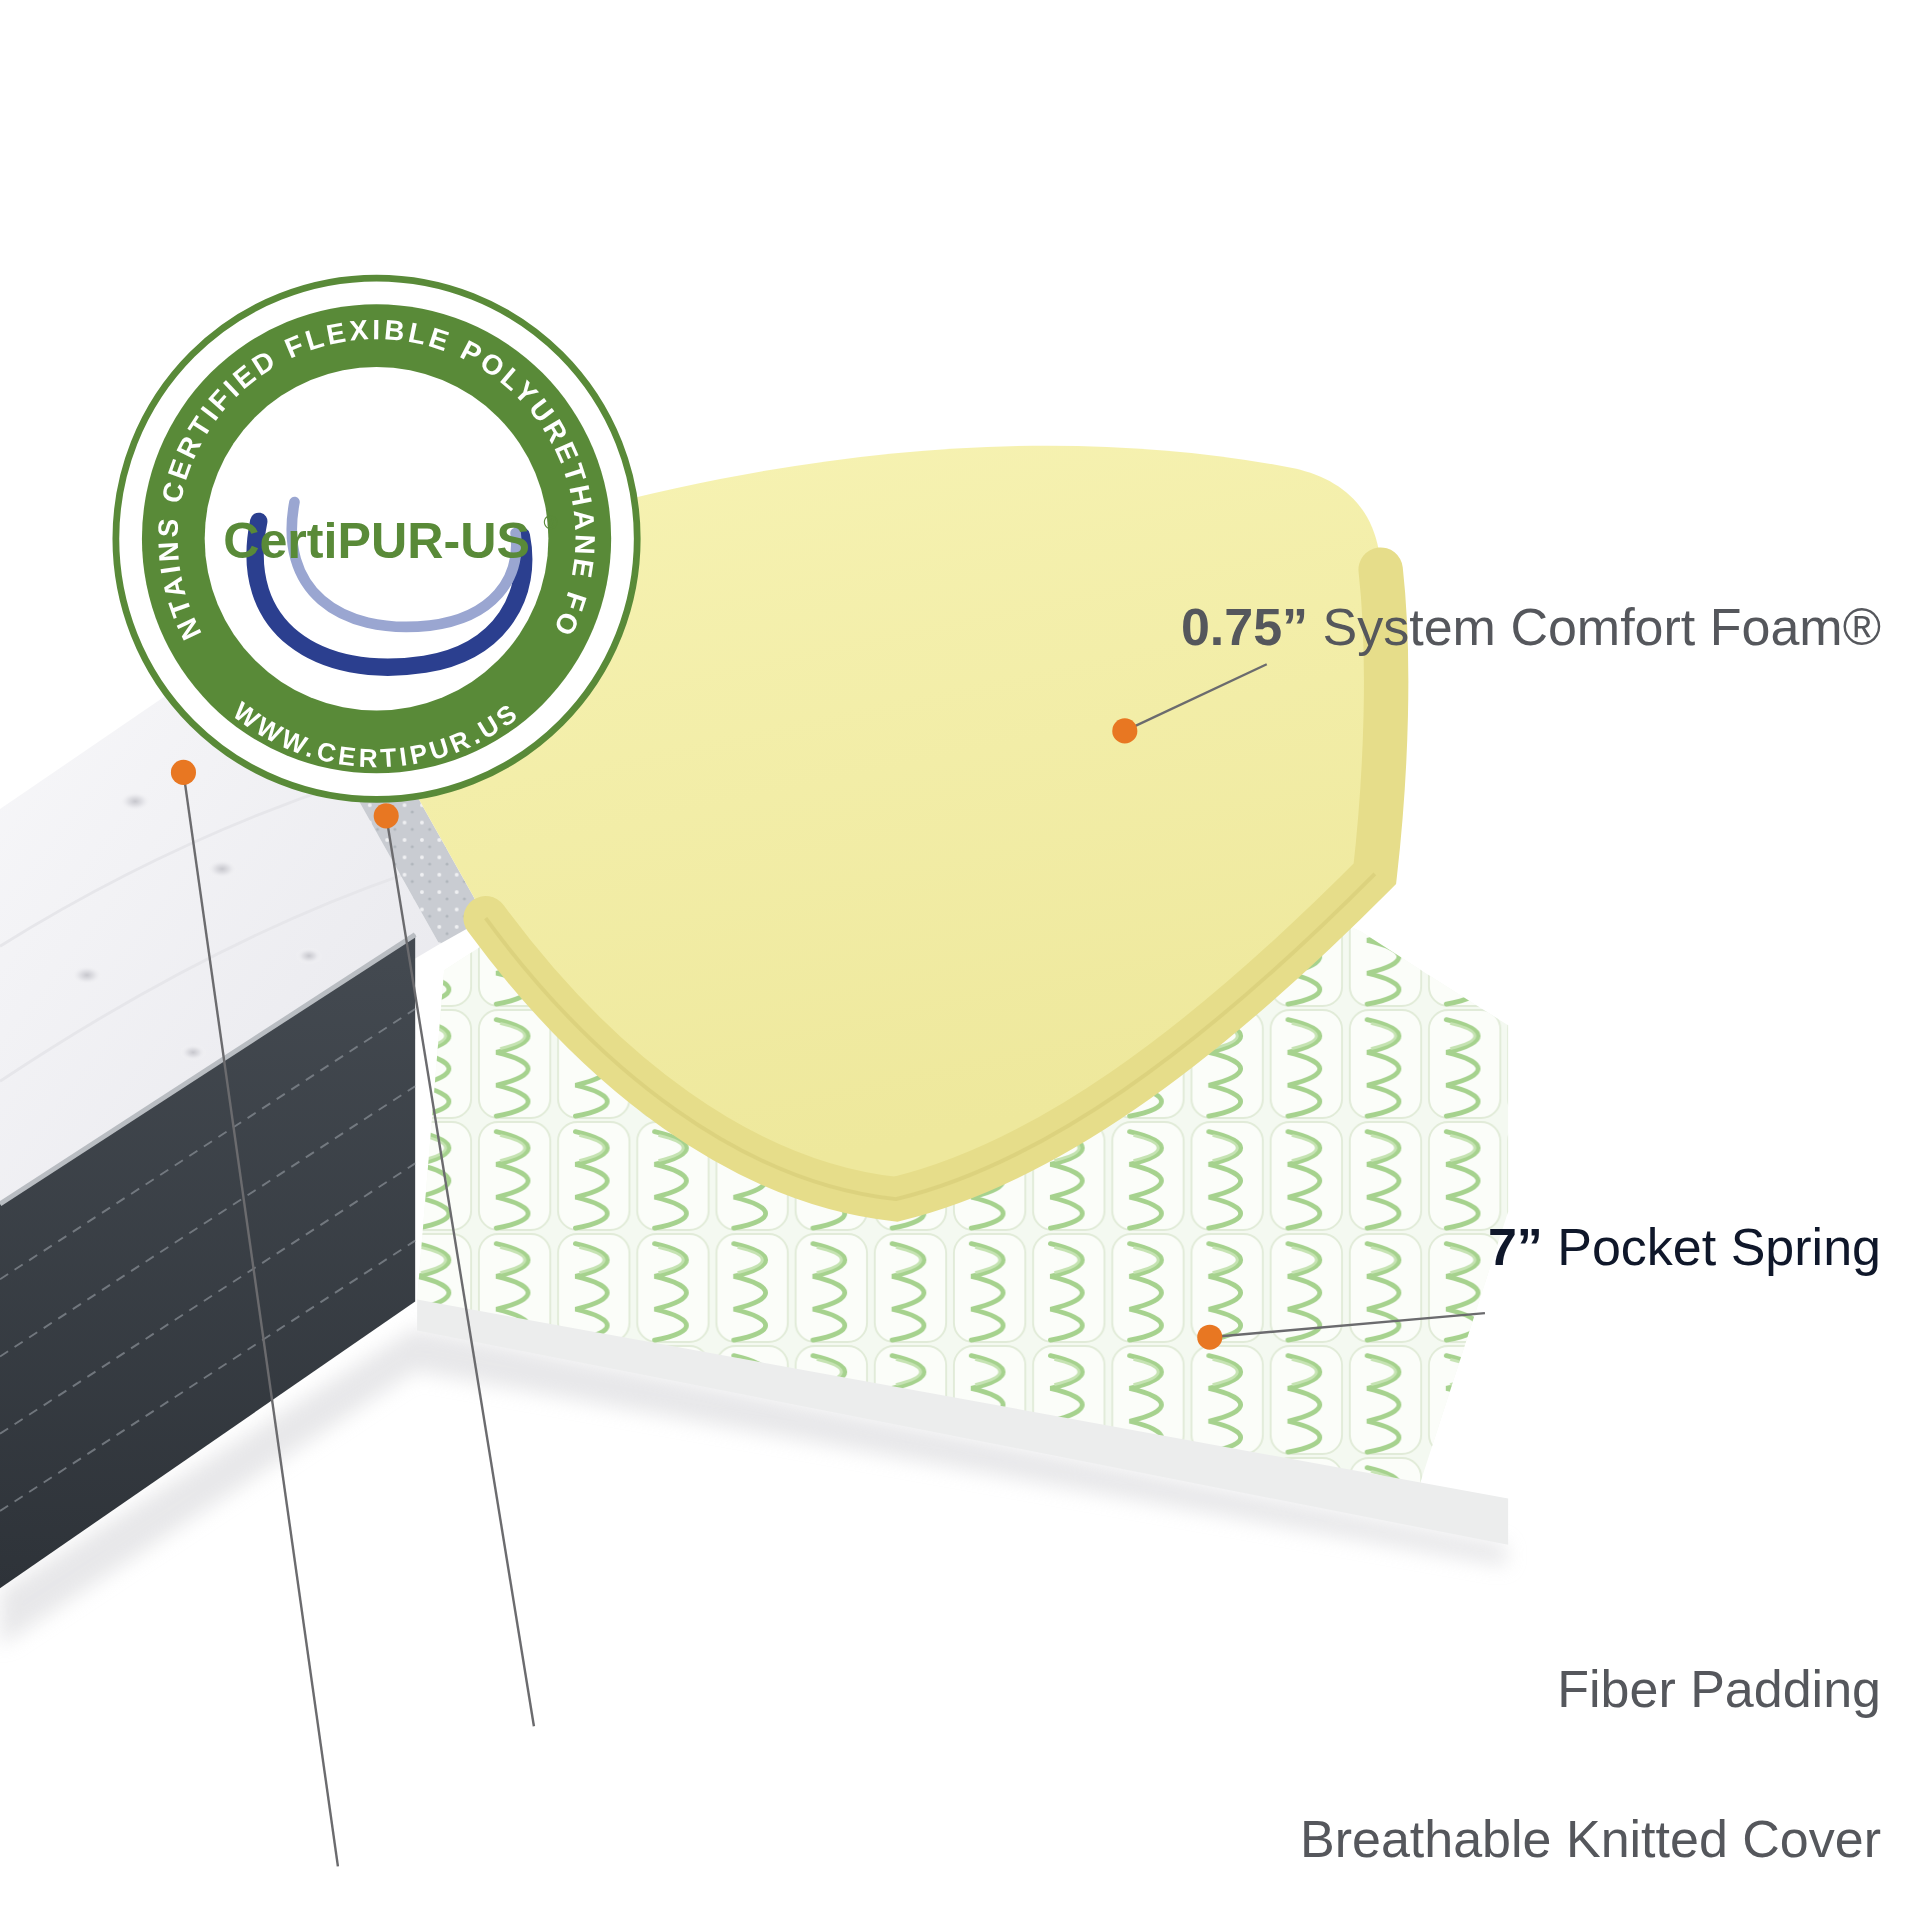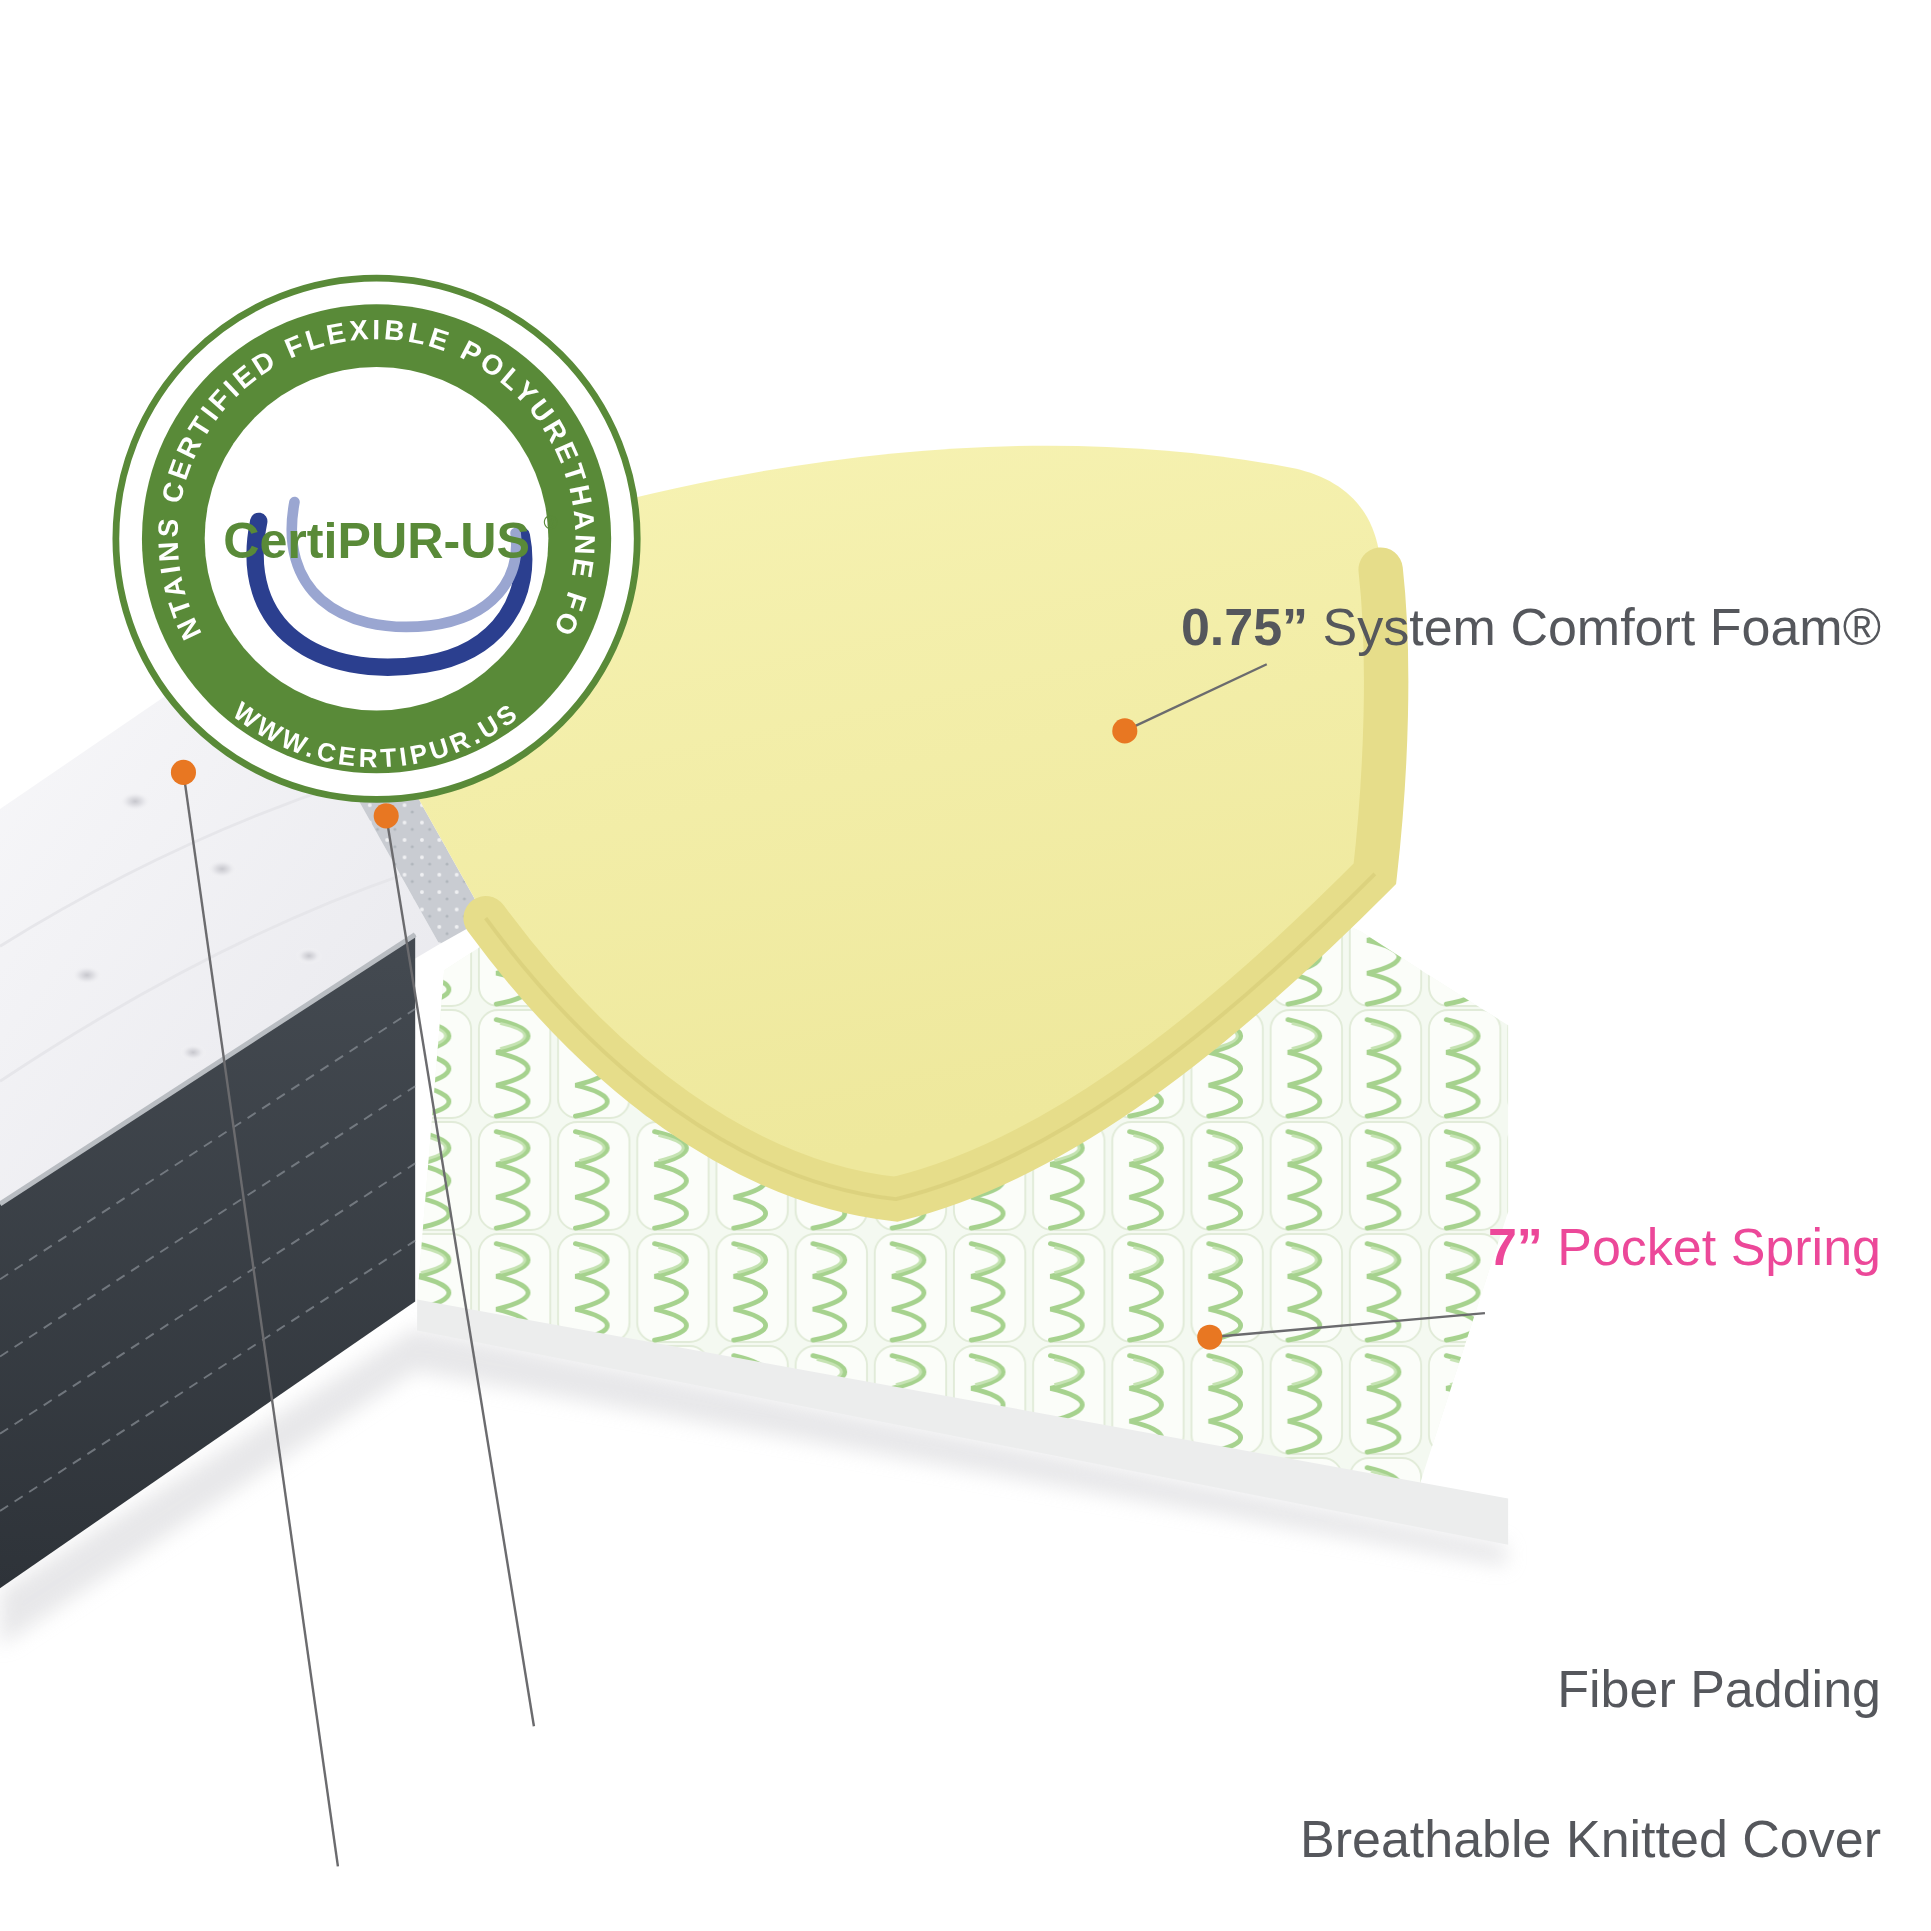--- a/index.html
+++ b/index.html
@@ -5,21 +5,21 @@
   html,body{margin:0;padding:0;background:#ffffff;}
   .stage{
     position:relative;width:1931px;height:1931px;background:#ffffff;overflow:hidden;
     font-family:"Liberation Sans",sans-serif;
   }
   .stage svg{position:absolute;left:0;top:0;}
   .callout{position:absolute;right:50px;text-align:right;line-height:64px;}
   .callout .l1,.callout .l2{font-size:52px;white-space:nowrap;}
   .callout .measure{font-weight:700;margin-left:28px;}
   .callout.gray{color:#55575c;}
-  .callout.orange{color:#ec4899;text-align:right;}
+  .callout.orange{color:#0f172a;text-align:right;}
 </style>
 </head>
 <body>
 
 <div class="stage">
 
   <svg width="1931" height="1931" viewBox="0 0 2000 2000">
     <defs>
       <linearGradient id="quiltGrad" x1="0" y1="0" x2="1" y2="1">
         <stop offset="0" stop-color="#f8f8fa"></stop>

